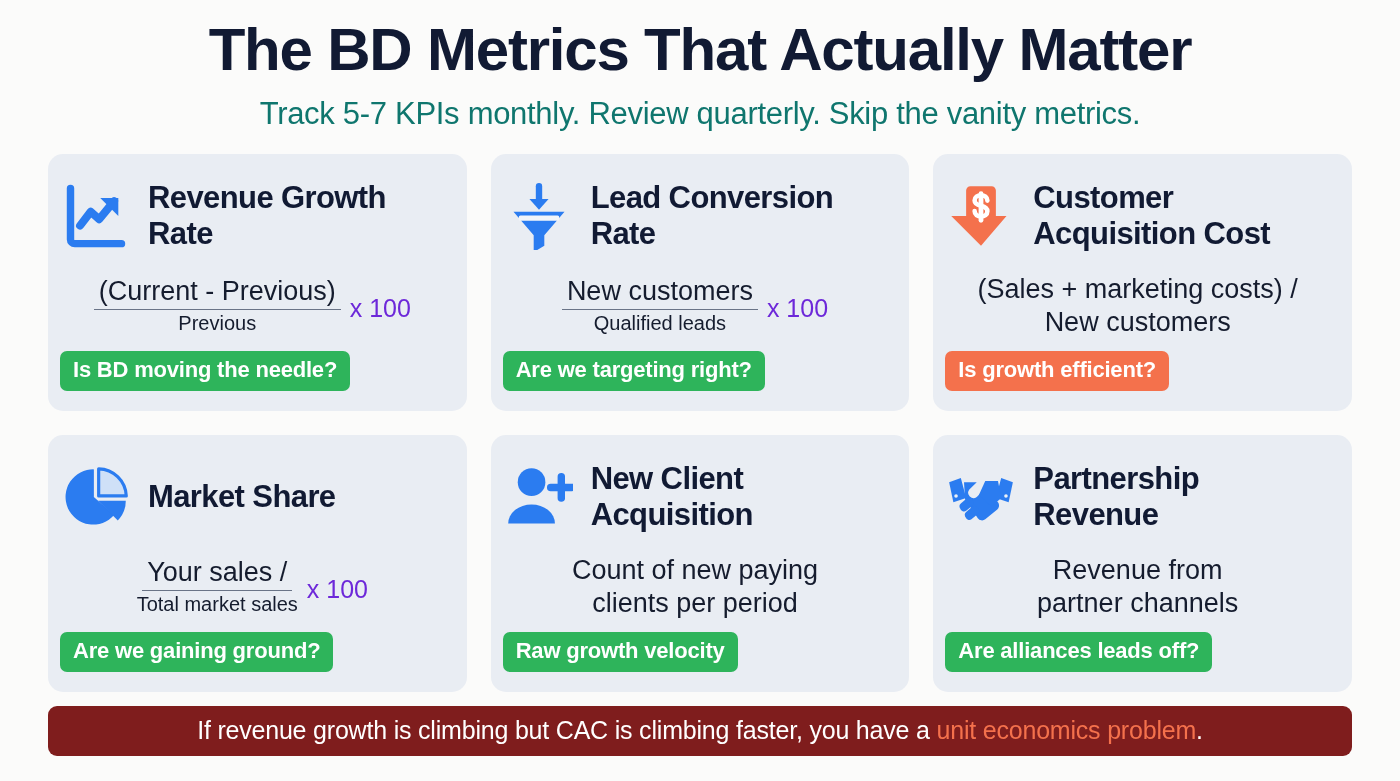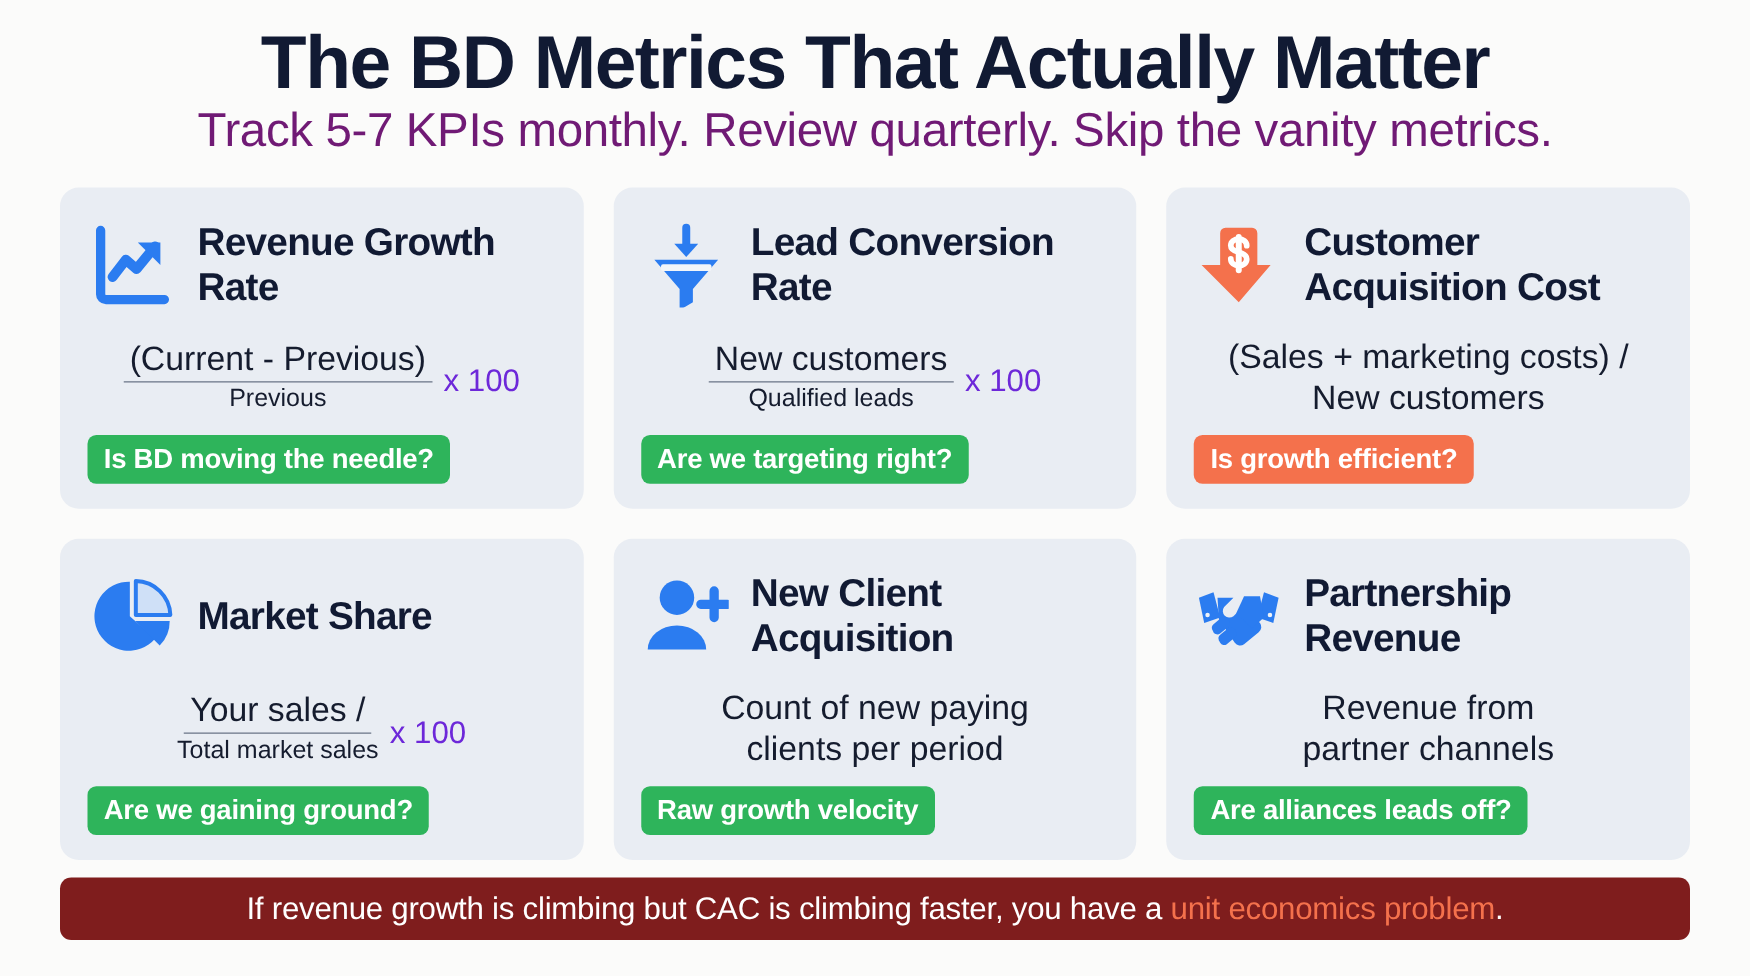--- a/index.html
+++ b/index.html
@@ -27,43 +27,43 @@
   .title {
     font-size: 60px;
     font-weight: 800;
     letter-spacing: -1.2px;
     color: #111a33;
     line-height: 1.08;
     white-space: nowrap;
   }
 
   .subtitle {
-    margin-top: 0;
-    font-size: 38px;
+    margin-top: 12px;
+    font-size: 31px;
     font-weight: 400;
-    color: #701a75;
+    color: #0f766e;
     line-height: 1.2;
     letter-spacing: -0.3px;
     white-space: nowrap;
   }
 
   
   .grid {
     margin-top: 22px;
     display: grid;
     grid-template-columns: repeat(3, 1fr);
     grid-template-rows: 257px 257px;
     gap: 24px;
     flex: 0 0 auto;
   }
 
   .card {
     background: #e9edf3;
     border-radius: 15px;
-    padding: 20px 22px 0 22px;
+    padding: 20px 22px 0 12px;
     display: flex;
     flex-direction: column;
     align-items: center;
     position: relative;
     overflow: hidden;
   }
 
   .card-head {
     display: flex;
     align-items: center;

